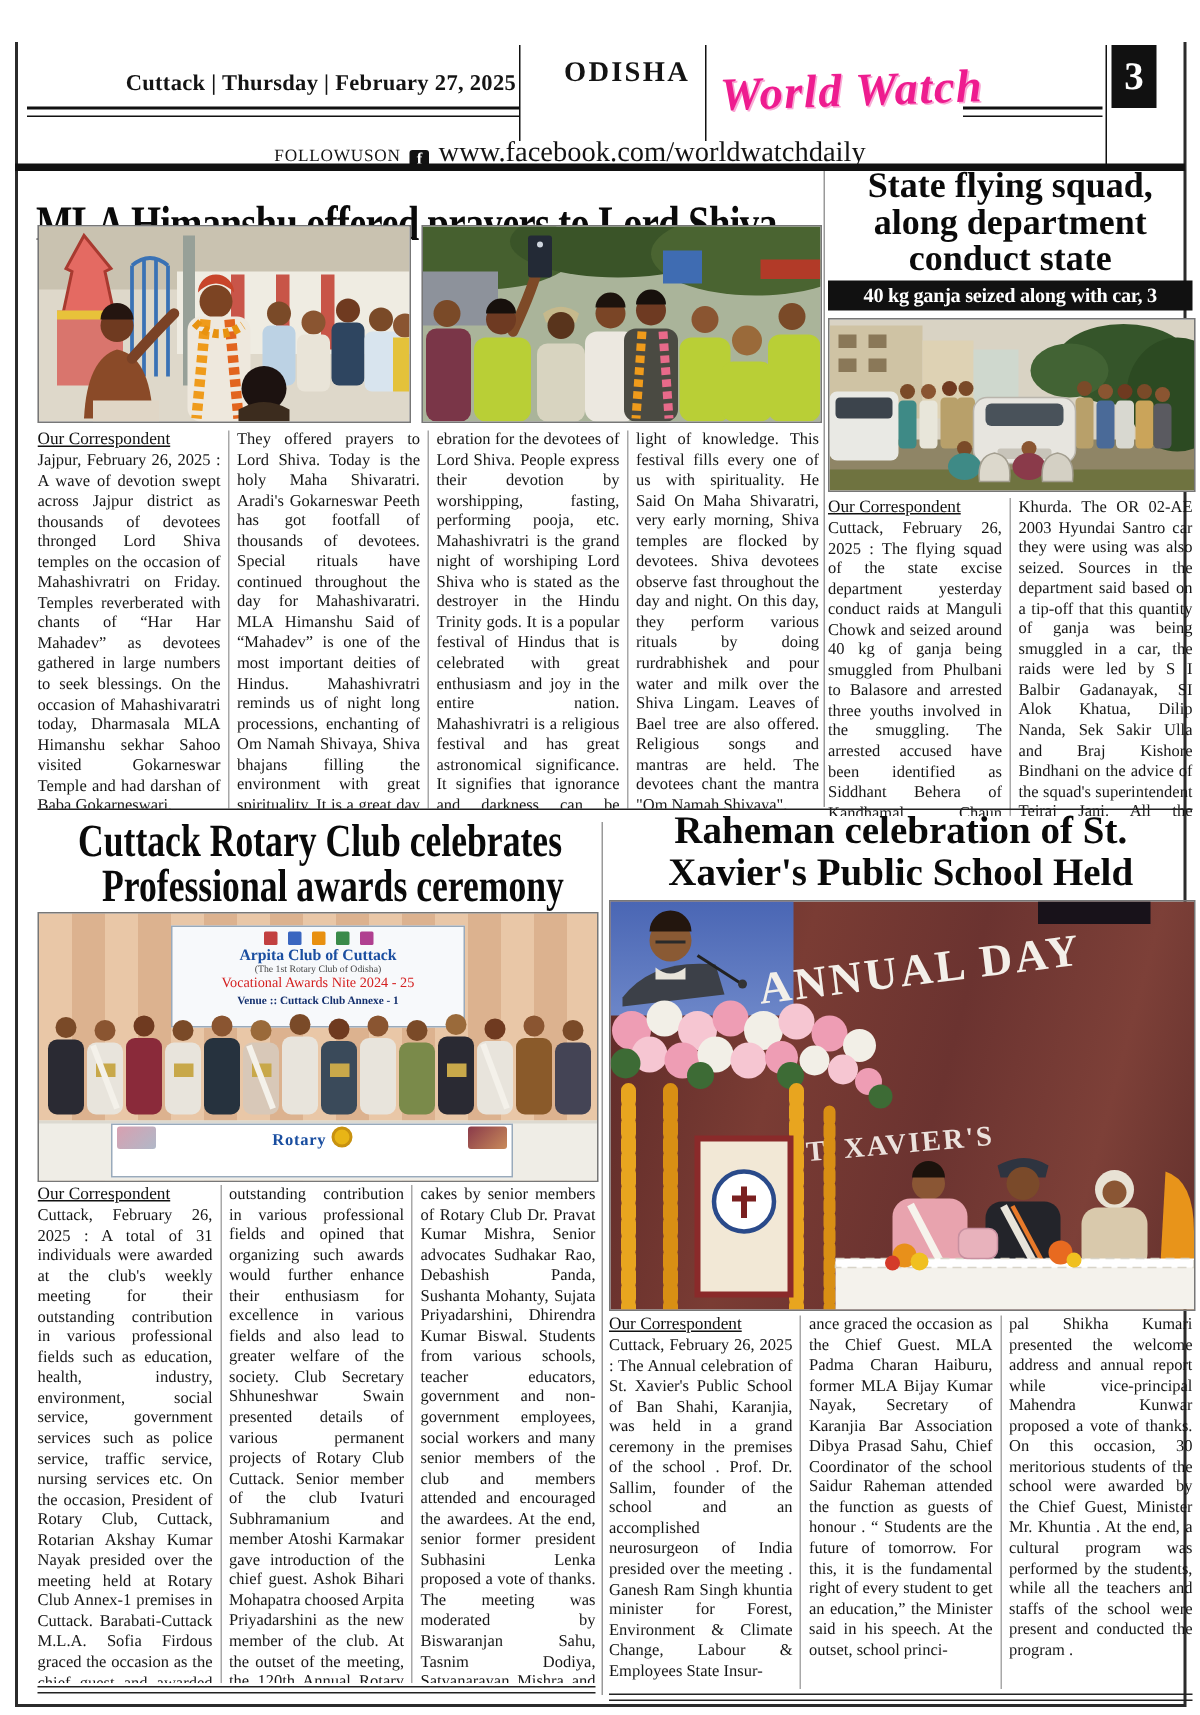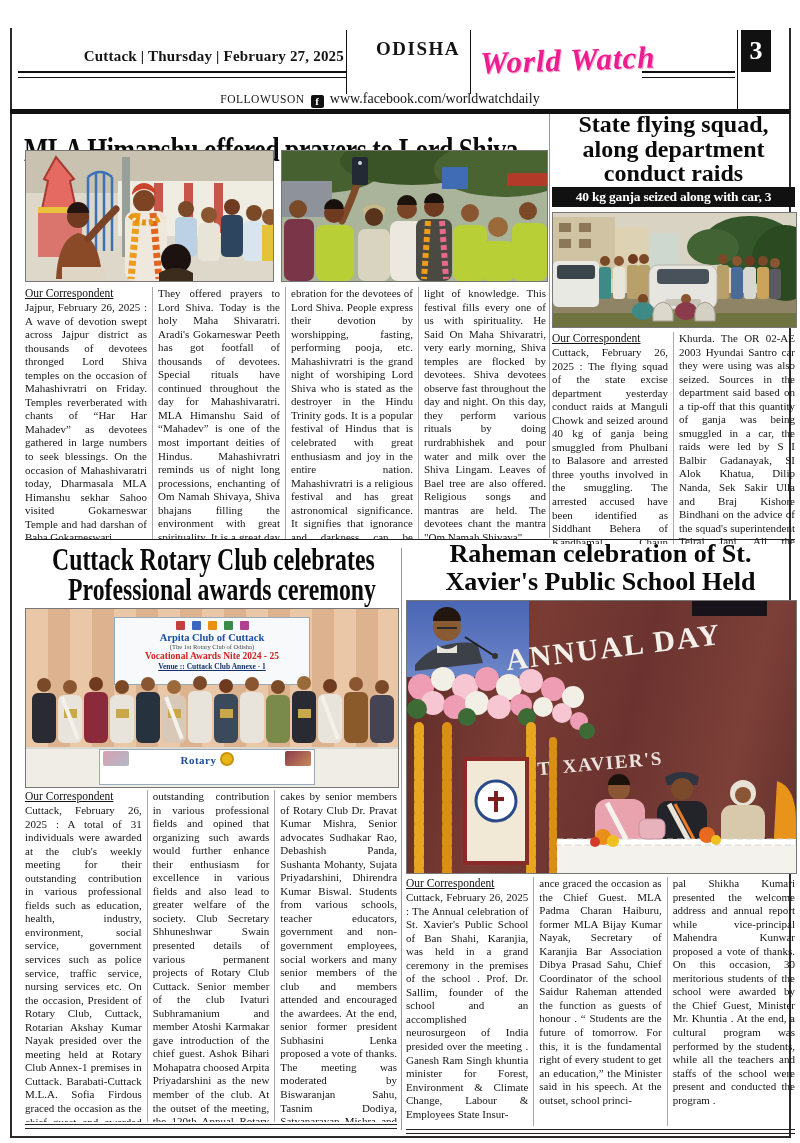--- a/index.html
+++ b/index.html
@@ -25,21 +25,21 @@
         text-shadow:1px 1px 0 #f9a8d4;}
   .rule-logo{position:absolute;left:642px;top:71px;width:93px;height:4px;
              border-top:2px solid #111;border-bottom:1px solid #111;}
   .pagenum{position:absolute;left:741px;top:30px;width:30px;height:42px;background:#111;
            color:#fff;font-size:26px;font-weight:bold;text-align:center;line-height:42px;}
   .followbar{position:absolute;left:0;top:91px;width:760px;text-align:center;font-size:12.5px;}
   .follow-label{letter-spacing:.5px;font-size:11.5px;margin-top:33px;}
   .fb-icon{display:inline-block;width:13px;height:13px;background:#111;color:#fff;
            border-radius:2px;font-weight:bold;font-size:11px;line-height:13px;text-align:center;
            vertical-align:-2px;margin:0 3px;}
-  .fb-url{font-size:14px;}
+  .fb-url{font-size:19px;}
   .thickbar{position:absolute;left:10px;top:109px;width:780px;height:5px;background:#111;}
   
   .hl{position:absolute;font-weight:bold;color:#0a0a0a;line-height:1.04;}
   .hl-shiva{left:24px;top:114px;width:524px;font-size:28px;white-space:nowrap;
             letter-spacing:-.5px;transform:scale(.92,1.18);transform-origin:left top;}
   .hl-raid{left:552px;top:112px;width:243px;text-align:center;font-size:24px;line-height:24.5px;}
   .hl-rotary{left:25px;top:543px;width:372px;text-align:right;font-size:27px;line-height:30px;}
   .hl-rotary .sq{display:inline-block;transform:scale(.88,1.14);transform-origin:center top;white-space:nowrap;}
   .hl-xavier{left:406px;top:540px;width:389px;text-align:center;font-size:26px;line-height:28px;}
   .subhead{position:absolute;left:552px;top:187px;width:243px;height:20px;background:#111;
@@ -74,25 +74,25 @@
   .photoE{left:406px;top:600px;width:389px;height:272px;
           background:linear-gradient(105deg,#5d2a28 0%,#7a3c34 30%,#6b3330 55%,#7d4038 80%,#62302c 100%);}
   .photo svg{display:block;}
   
   .rot-banner{position:absolute;left:88px;top:8px;width:196px;height:68px;background:#f7f9fb;
               border:1px solid #9ab;text-align:center;padding-top:3px;box-sizing:border-box;}
   .rot-logos{display:flex;justify-content:center;gap:7px;margin-bottom:2px;}
   .rot-logos span{width:9px;height:9px;display:inline-block;border-radius:1px;}
   .rot-title{color:#1a4ea0;font-weight:bold;font-size:10.5px;line-height:11px;}
   .rot-sub{color:#444;font-size:6.5px;line-height:8px;}
-  .rot-award{color:#d42020;font-weight:bold;font-size:9.5px;line-height:11px;}
-  .rot-venue{color:#14306e;font-weight:bold;font-size:7.5px;line-height:9px;text-decoration:underline;}
+  .rot-award{color:#d42020;font-weight:normal;font-size:9.5px;line-height:11px;}
+  .rot-venue{color:#14306e;font-weight:bold;font-size:7.5px;line-height:9px;}
   .rot-people{position:absolute;left:0;top:60px;}
   .rot-table{position:absolute;left:0;top:138px;width:372px;height:40px;background:#efede6;border-top:2px solid #dcd9d0;}
-  .rot-tb{position:absolute;left:73px;top:140px;width:216px;height:36px;background:#fff;border:1px solid #9ab;box-sizing:border-box;}
+  .rot-tb{position:absolute;left:48px;top:140px;width:268px;height:36px;background:#fff;border:1px solid #9ab;box-sizing:border-box;}
   .rot-tb-top{display:flex;align-items:center;justify-content:space-between;height:17px;padding:0 3px;}
   .rot-portrait{width:26px;height:15px;border-radius:2px;}
   .rp-l{background:linear-gradient(135deg,#d8a0b0,#b0b8c8);}
   .rp-r{background:linear-gradient(135deg,#8a3a4a,#c88a5a);}
   .rot-mark{color:#1a4ea0;font-weight:bold;font-size:11px;letter-spacing:.5px;}
   .rot-gear{display:inline-block;width:10px;height:10px;border-radius:50%;background:#e8b516;
             border:2px solid #c89210;vertical-align:-2px;margin-left:3px;}
   .rot-weekly{position:absolute;left:0;bottom:0;width:100%;height:17px;background:#1e3f9e;
               color:#ffd21e;font-weight:bold;font-size:13px;letter-spacing:3px;text-align:center;
               line-height:17px;font-family:"Liberation Sans",sans-serif;}
@@ -230,21 +230,21 @@
       <div class="bt">ebration for the devotees of Lord Shiva. People express their devotion by worshipping, fasting, performing pooja, etc. Mahashivratri is the grand night of worshiping Lord Shiva who is stated as the destroyer in the Hindu Trinity gods. It is a popular festival of Hindus that is celebrated with great enthusiasm and joy in the entire nation. Mahashivratri is a religious festival and has great astronomical significance. It signifies that ignorance and darkness can be removed by the</div>
     </div>
     <div class="ncol">
       <div class="bt">light of knowledge. This festival fills every one of us with spirituality. He Said On Maha Shivaratri, very early morning, Shiva temples are flocked by devotees. Shiva devotees observe fast throughout the day and night. On this day, they perform various rituals by doing rurdrabhishek and pour water and milk over the Shiva Lingam. Leaves of Bael tree are also offered. Religious songs and mantras are held. The devotees chant the mantra "Om Namah Shivaya".</div>
     </div>
   </div>
 
   <div class="hl hl-raid">
     <div>State flying squad,</div>
     <div>along department</div>
-    <div>conduct raids</div>
+    <div>conduct state</div>
   </div>
   <div class="subhead">40 kg ganja seized along with car, 3 arrested</div>
 
   <div class="photo photoC">
     <svg viewBox="0 0 243 114" width="243" height="114">
       <rect width="243" height="114" fill="#d9d3c4"></rect>
       <rect y="80" width="243" height="34" fill="#8f8566"></rect>
       <rect y="100" width="243" height="14" fill="#6f7340"></rect>
       <rect x="0" y="4" width="62" height="62" fill="#cfc3a4"></rect>
       <g fill="#8a7858">

